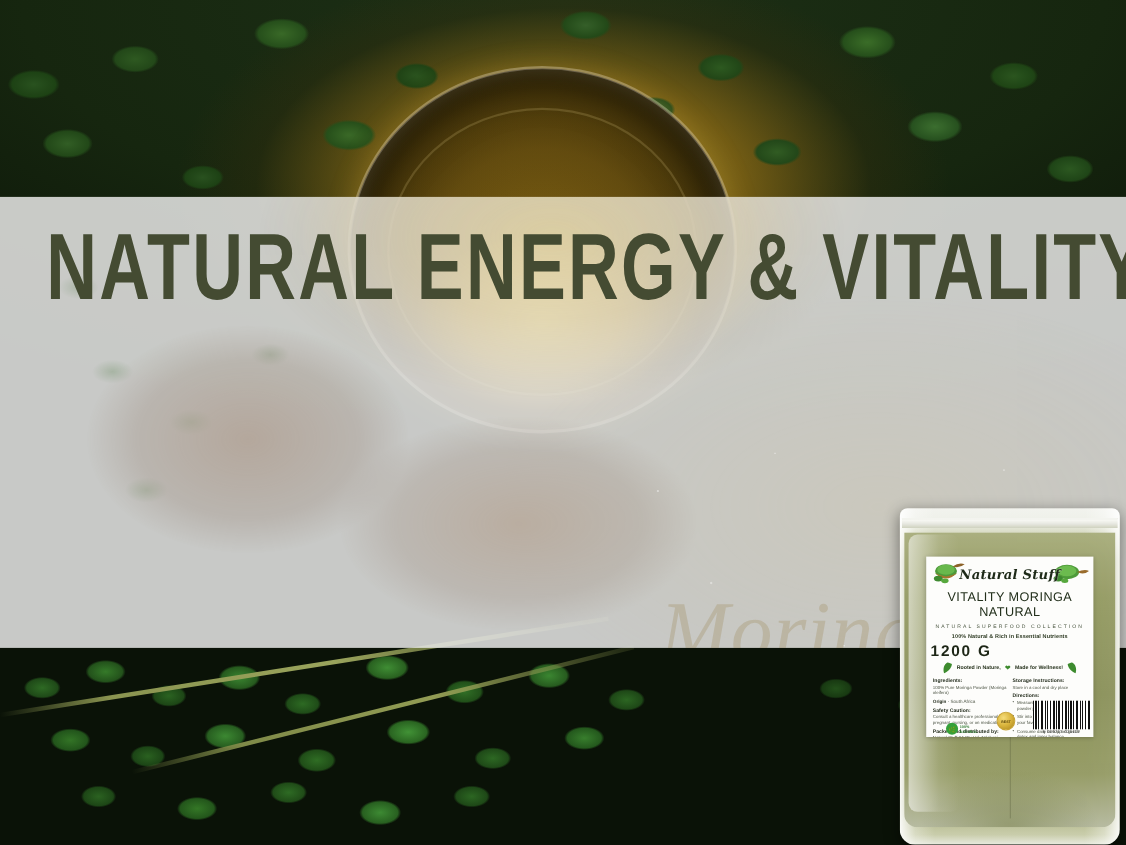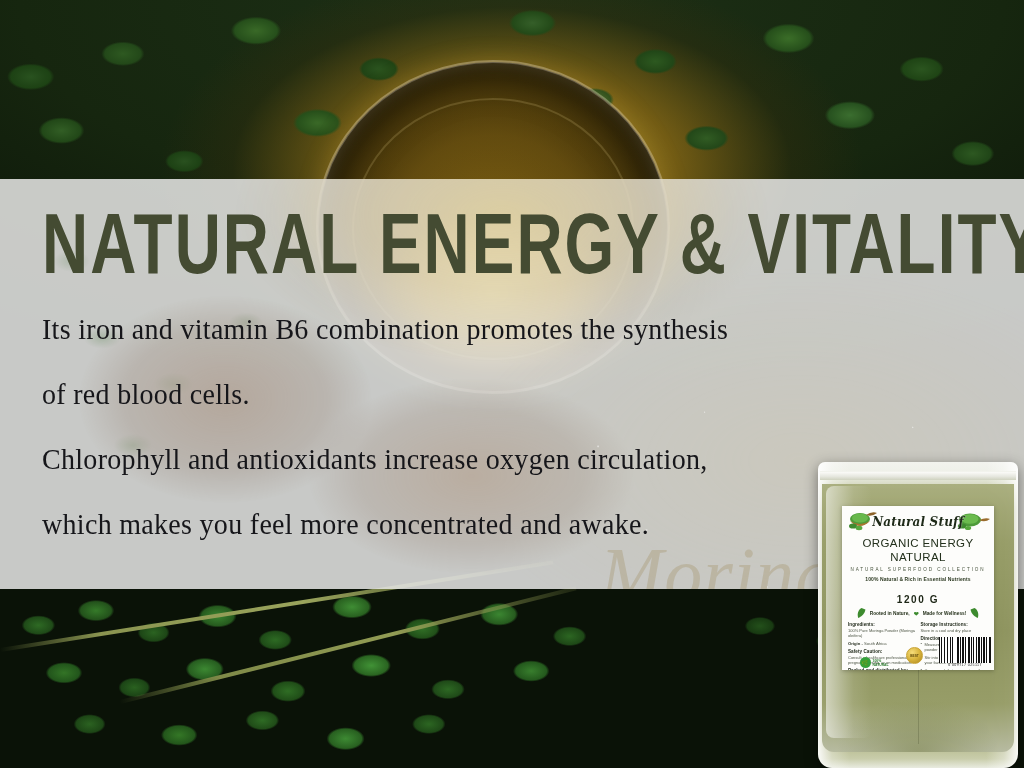--- a/index.html
+++ b/index.html
@@ -246,22 +246,22 @@
   }
   .collection {
     text-align:center; font-family:"Liberation Sans", sans-serif;
     font-size:4.6px; letter-spacing:1.9px; color:#4a5640; margin-top:3px;
   }
   .claim {
     text-align:center; font-family:"Liberation Sans", sans-serif;
     font-size:5px; font-weight:700; color:#2d3a22; margin-top:4px; letter-spacing:.1px;
   }
   .weight {
-    text-align:center; font-family:"Liberation Sans", sans-serif;
-    font-size:10px; font-weight:700; color:#1d2616; letter-spacing:1.6px; margin-top:12px;
+    text-align:left; font-family:"Liberation Sans", sans-serif;
+    font-size:14px; font-weight:700; color:#1d2616; letter-spacing:1.6px; margin-top:1px;
   }
   .tag-row {
     display:flex; align-items:center; justify-content:center; gap:4px;
     margin-top:3px; font-size:4.8px; font-weight:700; color:#27331d;
   }
   .heart { color:#3d8b2e; font-size:6px; line-height:1; }
 
   .cols { display:flex; gap:5px; margin-top:3px; padding:0 2px; }
   .col { flex:1; }
   .col h4 {
@@ -324,26 +324,20 @@
   <div class="stem2"></div>
 
   <div class="band">
     <div class="band-showthru"></div>
     <div class="watermark">Moringa</div>
     <div class="speckle"></div>
   </div>
 
   <div class="headline">NATURAL ENERGY &amp; VITALITY BOOST</div>
 
-  <div class="body-copy">
-    <p>Its iron and vitamin B6 combination promotes the synthesis</p>
-    <p>of red blood cells.</p>
-    <p>Chlorophyll and antioxidants increase oxygen circulation,</p>
-    <p>which makes you feel more concentrated and awake.</p>
-  </div>
 
   <div class="pouch">
     <div class="pouch-body"></div>
     <div class="pouch-powder"></div>
     <div class="pouch-zip"></div>
     <div class="pouch-gloss"></div>
     <div class="pouch-seam"></div>
 
     <div class="label">
 
@@ -360,21 +354,21 @@
         <svg class="leaf-deco-r" viewBox="0 0 34 22">
           <ellipse cx="14" cy="9" rx="11" ry="6.5" fill="#4e9b3a"></ellipse>
           <ellipse cx="14" cy="8" rx="8.5" ry="4.8" fill="#6bbb4e"></ellipse>
           <path d="M23 9 q7-3 11-1 q-5 4 -11 1z" fill="#9a6c2c"></path>
           <ellipse cx="6" cy="15" rx="4.2" ry="2.6" fill="#3f8a30"></ellipse>
           <ellipse cx="12" cy="17" rx="3.2" ry="2" fill="#57a83d"></ellipse>
         </svg>
       </div>
 
       <div class="prod-name">
-        <div>ORGANIC ENERGY</div>
+        <div>VITALITY MORINGA</div>
         <div>NATURAL</div>
       </div>
 
       <div class="collection">NATURAL SUPERFOOD COLLECTION</div>
       <div class="claim">100% Natural &amp; Rich in Essential Nutrients</div>
       <div class="weight">1200 G</div>
 
       <div class="tag-row">
         <svg width="9" height="11" viewBox="0 0 9 11">
           <path d="M4.5 0 C1 2 0 6 1.2 10 C4 9 8 6 8.4 1.6 Z" fill="#3d8b2e"></path>

